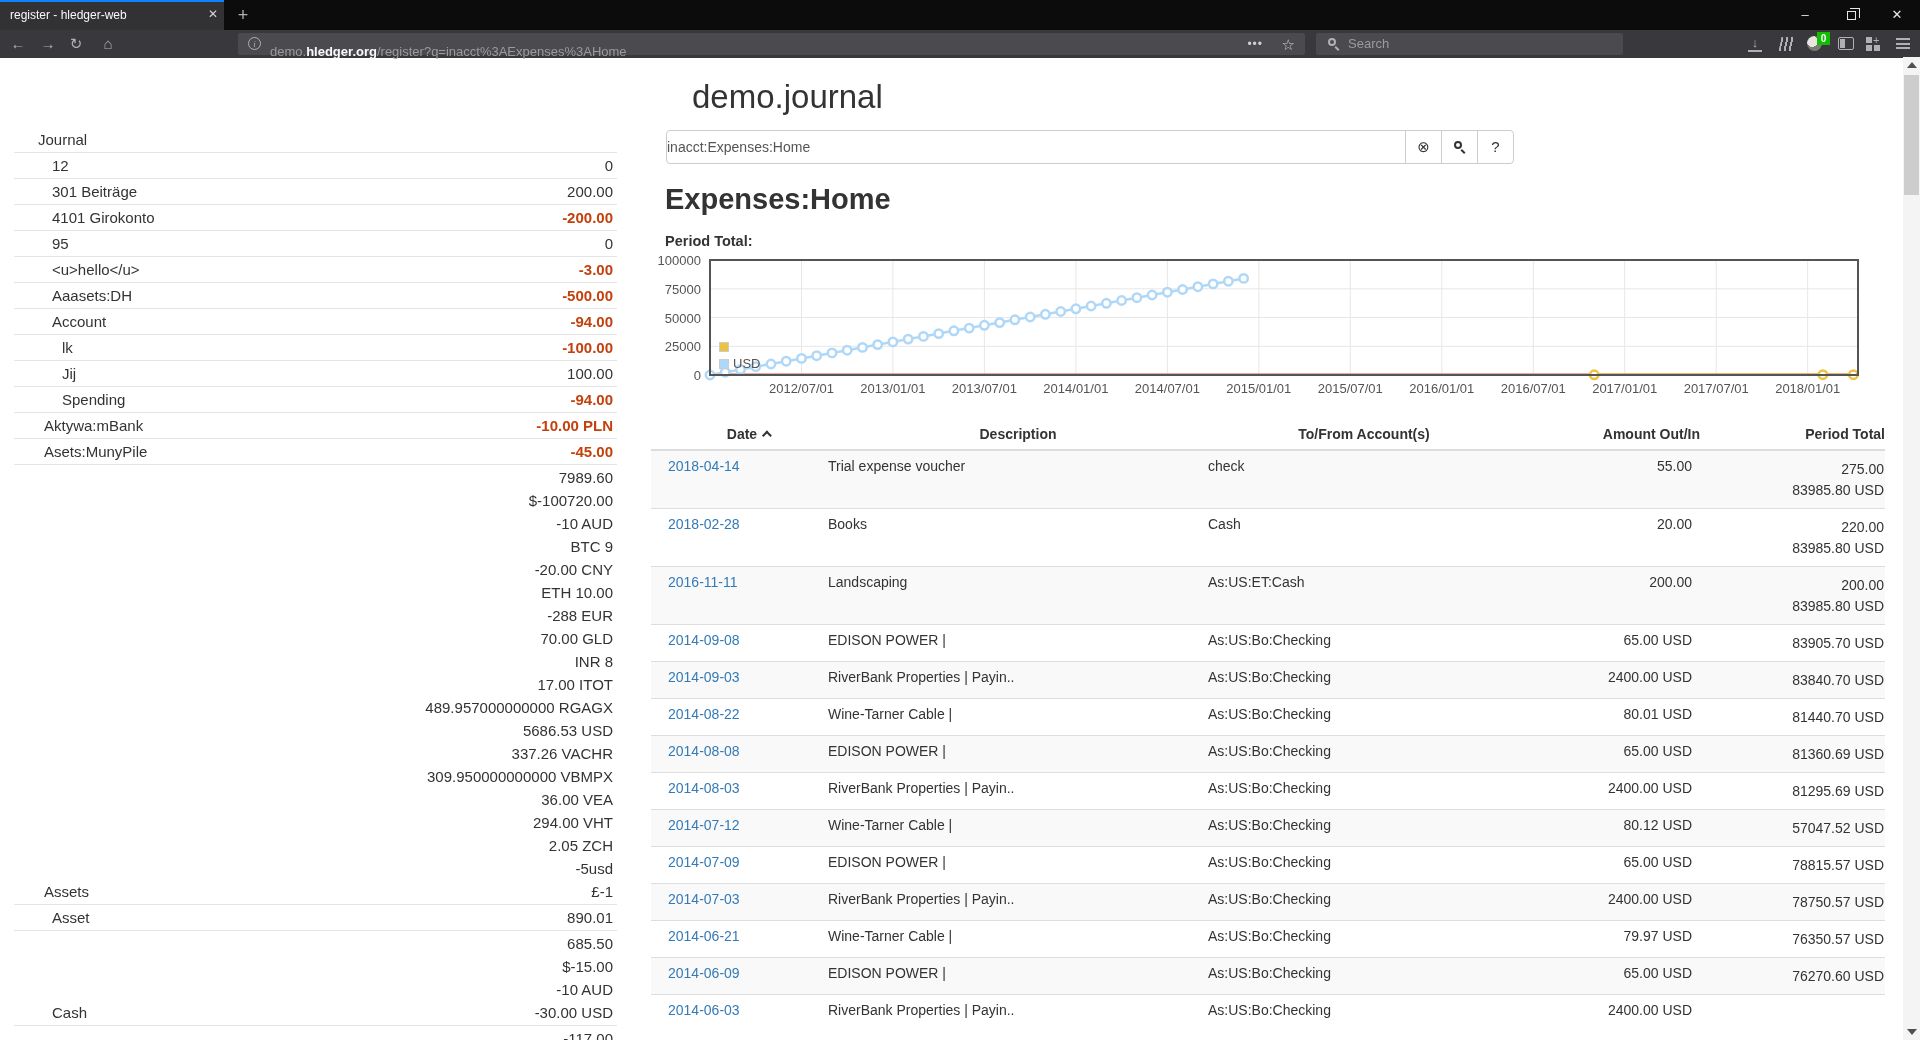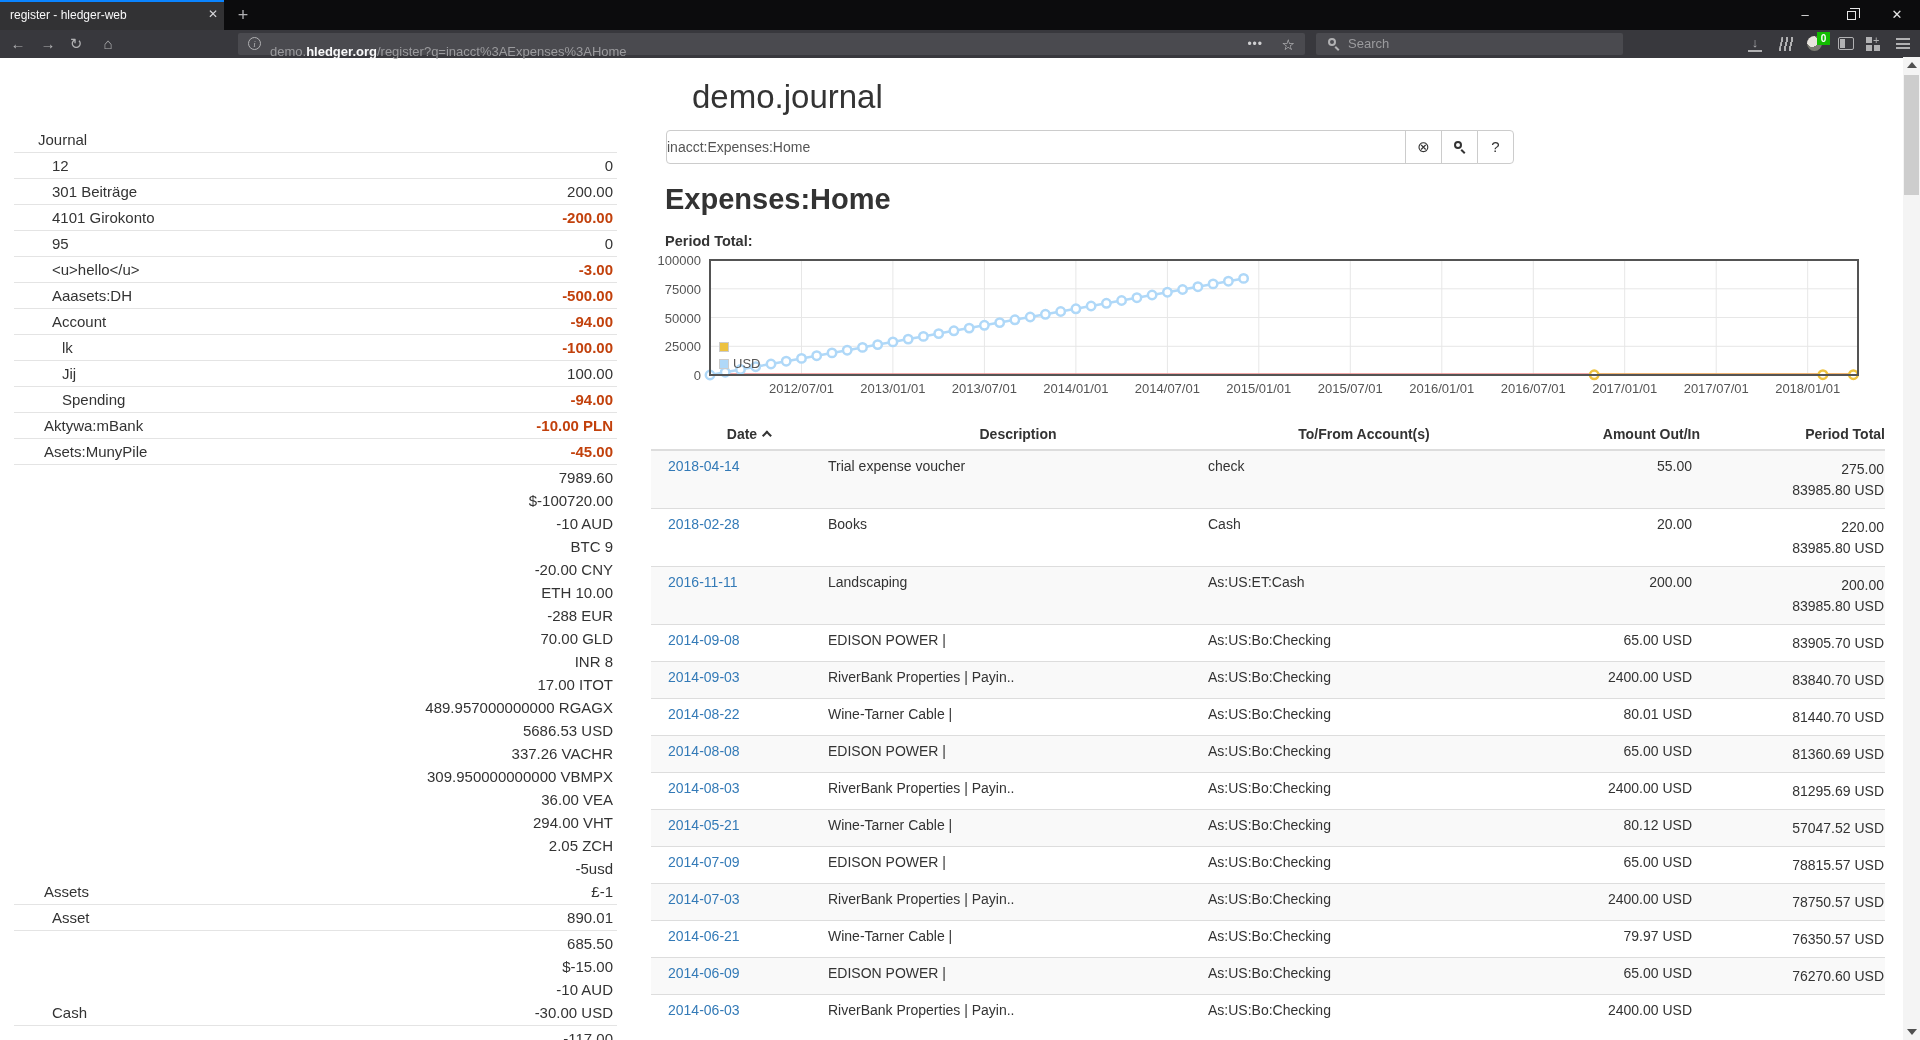--- a/index.html
+++ b/index.html
@@ -464,21 +464,21 @@
         <tr>
           <td class="date-cell"><a class="date-link">2014-08-03</a></td>
           <td>RiverBank Properties | Payin..</td>
           <td>As:US:Bo:Checking</td>
           <td class="num amt-cell">2400.00 USD</td>
           <td class="num total-cell">
             <div class="total-line">81295.69 USD</div>
           </td>
         </tr>
         <tr>
-          <td class="date-cell"><a class="date-link">2014-05-21</a></td>
+          <td class="date-cell"><a class="date-link">2014-07-12</a></td>
           <td>Wine-Tarner Cable |</td>
           <td>As:US:Bo:Checking</td>
           <td class="num amt-cell">80.12 USD</td>
           <td class="num total-cell">
             <div class="total-line">57047.52 USD</div>
           </td>
         </tr>
         <tr>
           <td class="date-cell"><a class="date-link">2014-07-09</a></td>
           <td>EDISON POWER |</td>

